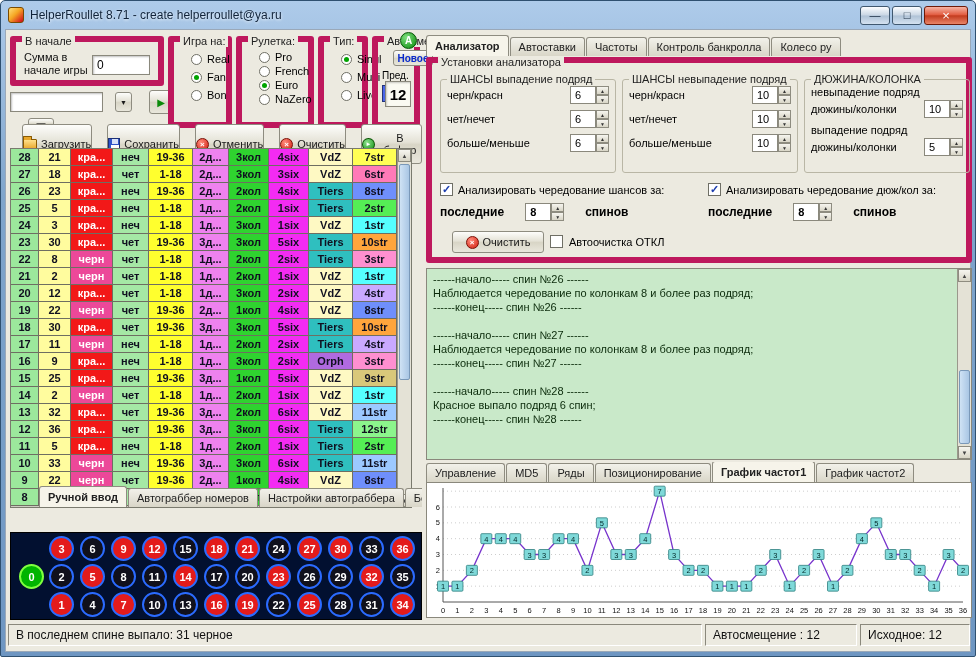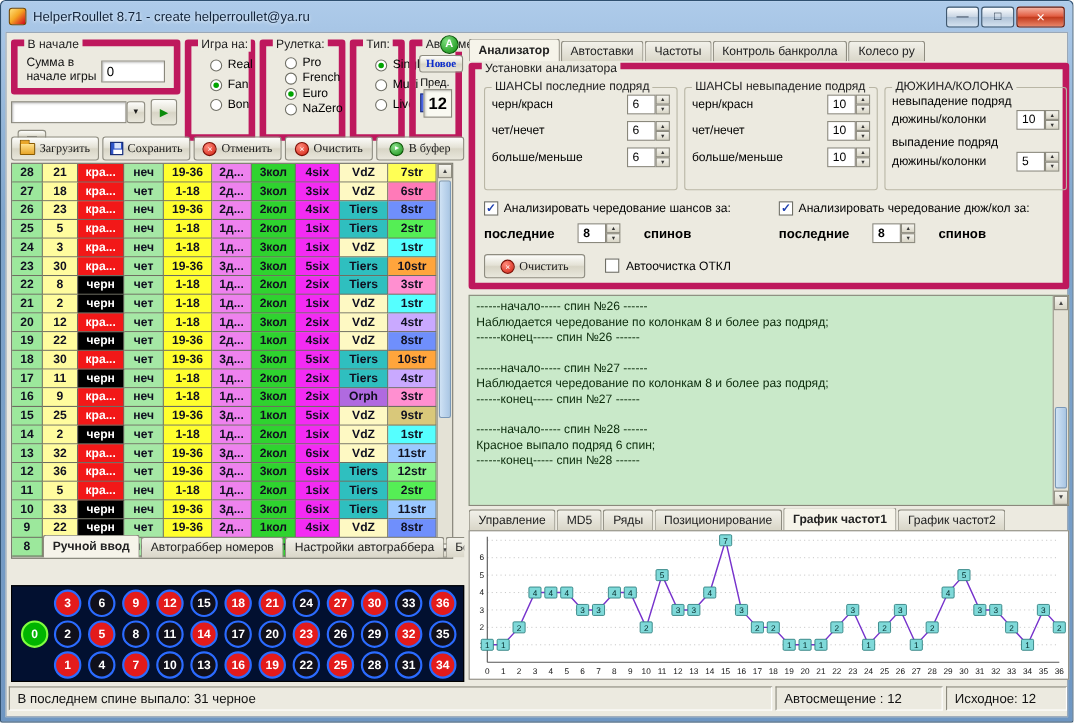--- a/index.html
+++ b/index.html
@@ -18,21 +18,21 @@
     background: linear-gradient(180deg,#FDFEFF,#C9D6E4 48%,#AFC2D6 52%,#D4E2F0); }
   .win-btn.close { width:44px; color:#FFF; font-size:13px; border-color:#6E1A08;
     background: linear-gradient(180deg,#F5B3A3,#E25E43 45%,#C33C1F 52%,#E98568); }
   
   .app-body { position:absolute; top:28px; left:4px; right:4px; bottom:4px; background:#ECEAE0; border:1px solid #9AA8B8; }
   .group { position:absolute; border:6px solid #be185d; border-radius:3px;padding-left:11px; }
   .group-caption { position:absolute; top:-7px; left:6px; background:#ECEAE0; padding:0 3px; font-size:11px; color:#222; white-space:nowrap; }
   .sunken { background:#FFF; border:1px solid #8A887C; box-shadow: inset 1px 1px 2px rgba(0,0,0,.25); }
   .btn { background: linear-gradient(180deg,#FDFDFB,#E4E2D6 45%,#D8D5C6 52%,#E9E7DC);
     border:1px solid #8E8C80; border-radius:3px; font-size:11px; color:#1A1A1A;
-    display:inline-flex; align-items:center; justify-content:center; gap:4px; font-family:Liberation Serif, serif; }
+    display:inline-flex; align-items:center; justify-content:center; gap:4px; font-family:Liberation Sans, sans-serif;margin-left:12px; }
   
   .radio-row { display:flex; align-items:center; gap:5px; font-size:11px; padding:3px 6px; }
   #roulette-options .radio-row { padding:1px 6px; }
   .radio { width:11px; height:11px; min-width:11px; border-radius:50%; border:1px solid #6F6F65; background:#FFF; position:relative; }
   .radio.sel::after { content:""; position:absolute; inset:2px; background:#00A400; border-radius:50%; }
   .cb { width:13px; height:13px; min-width:13px; border:1px solid #6F6F65; background:#FFF; display:inline-flex;
     align-items:center; justify-content:center; font-size:11px; font-weight:bold; color:#1E3FAE; }
   .spinner { display:inline-flex; height:18px; }
   .spin-val { width:26px; background:#FFF; border:1px solid #8A887C; font-size:11px; display:flex; align-items:center; padding-left:4px; }
   .spin-btns { display:flex; flex-direction:column; width:13px; }
@@ -56,21 +56,21 @@
     background: radial-gradient(circle at 35% 30%, #7FE07F, #0A8A0A); border:1px solid #055505;
     color:#FFF; font-size:10px; font-weight:bold; display:flex; align-items:center; justify-content:center; }
   #prev-label { position:absolute; left:4px; top:28px; font-size:10px; }
   #prev-value { position:absolute; left:4px; top:43px; width:18px; height:17px; background:#4A66E8; color:#FFF;
     font-size:10px; font-weight:bold; display:flex; align-items:center; justify-content:center; border:1px solid #23347A; }
   #current-value { position:absolute; right:3px; top:39px; width:26px; height:26px; background:#FAFAF2;
     border:1px solid #8A887C; box-shadow: inset 1px 1px 2px rgba(0,0,0,.2);
     font-size:15px; font-weight:bold; display:flex; align-items:center; justify-content:center; }
   
   #toolbar { position:absolute; left:4px; top:94px; width:412px; display:flex; gap:3px; }
-  .tb-btn { flex:1; height:22px; }
+  .tb-btn { flex:1; height:40px; }
   .icon { display:inline-block; position:relative; }
   .folder-icon { width:14px; height:11px; background:linear-gradient(180deg,#FFE08A,#E8A62A); border:1px solid #8A5A00; border-radius:1px; }
   .folder-icon::before { content:""; position:absolute; top:-4px; left:-1px; width:7px; height:3px;
     background:#E8A62A; border:1px solid #8A5A00; border-bottom:none; border-radius:1px 1px 0 0; }
   .save-icon { width:12px; height:12px; background:#2F55C8; border:1px solid #1A2F77; }
   .save-icon::before { content:""; position:absolute; left:3px; top:0; width:6px; height:5px; background:#D8E2F8; }
   .save-icon::after { content:""; position:absolute; left:2px; bottom:0; width:8px; height:4px; background:#FFF; }
   .cancel-icon, .clear-icon, .buffer-icon { width:13px; height:13px; border-radius:50%; border:1px solid #7A0E05;
     color:#FFF; font-size:8px; font-weight:bold; display:inline-flex; align-items:center; justify-content:center;
     background: radial-gradient(circle at 35% 30%, #FF8A7A, #D21F10); }
@@ -78,21 +78,21 @@
   .buffer-icon { border-color:#0A5505; background: radial-gradient(circle at 35% 30%, #8AE08A, #159015); }
   .buffer-icon::before { content:"►"; font-size:6px; }
   
   #spins-table { position:absolute; left:4px; top:118px; width:402px; height:360px; border:1px solid #7A7A6E; background:#CFCDC2; display:flex; }
   #table-rows { flex:1; overflow:hidden; }
   .trow { display:flex; height:17px; }
   .tcell { font-size:11px; font-weight:bold; color:#101020; display:flex; align-items:center; justify-content:center;
     border-right:1px solid #6E6E62; border-bottom:1px solid #6E6E62; overflow:hidden; white-space:nowrap; }
   .w0{width:28px}.w1{width:32px}.w2{width:42px}.w3{width:36px}.w4{width:44px}.w5{width:36px}.w6{width:40px}.w7{width:40px}.w8{width:44px}.w9{flex:1}
   .bg-idx{background:#9CE89C}.bg-num{background:#FFFC9E}
-  .red-cell{background:#F21818;color:#FFF}.black-cell{background:#000000;color:#FFF}
+  .red-cell{background:#F21818;color:#FFF}.black-cell{background:#ec4899;color:#FFF}
   .bg-parity{background:#A5E8A5}.bg-range{background:#FFFF2E}.bg-dozen{background:#EE82EE}
   .bg-col{background:#2FD32F}.bg-six{background:#F32BF3}
   .sec-VdZ{background:#fef9c3}.sec-Tiers{background:#2FBFBF}.sec-Orph{background:#B06AE0}
   .str-1{background:#55FFFF}.str-2{background:#55EE55}.str-3{background:#FF8FD0}.str-4{background:#C9A9FF}.str-6{background:#FF7AB8}.str-7{background:#FFFF55}.str-8{background:#6F8FFC}
   .str-9{background:#D9C87A}.str-10{background:#FFA53C}.str-11{background:#9CC9FF}.str-12{background:#8CF58C}
   .vscroll { width:14px; background:#E4E2D6; border-left:1px solid #9A988C; display:flex; flex-direction:column; }
   .scroll-arrow { height:13px; font-size:6px; display:flex; align-items:center; justify-content:center; color:#444;
     background:linear-gradient(180deg,#F6F5EF,#D8D5C6); border:1px solid #8E8C80; }
   .scroll-track { flex:1; position:relative; }
   .scroll-thumb { position:absolute; left:1px; right:1px; background:linear-gradient(90deg,#CFE2F4,#A9C6E4);
@@ -584,21 +584,21 @@
         <div class="tab">Автоставки</div>
         <div class="tab">Частоты</div>
         <div class="tab">Контроль банкролла</div>
         <div class="tab">Колесо ру</div>
       </div>
 
     <div class="group" id="analyzer-group">
       <div class="group-caption">Установки анализатора</div>
 
       <div class="sub-group" id="appear-group">
-        <div class="group-caption">ШАНСЫ последние подряд</div>
+        <div class="group-caption">ШАНСЫ выпадение подряд</div>
         <div id="appear-rows">
             <div class="chance-row">
               <span class="chance-label">черн/красн</span>
               <span class="spinner">
                 <span class="spin-val">6</span>
                 <span class="spin-btns">
                   <span class="spin-b">▲</span>
                   <span class="spin-b">▼</span>
                 </span>
               </span>

